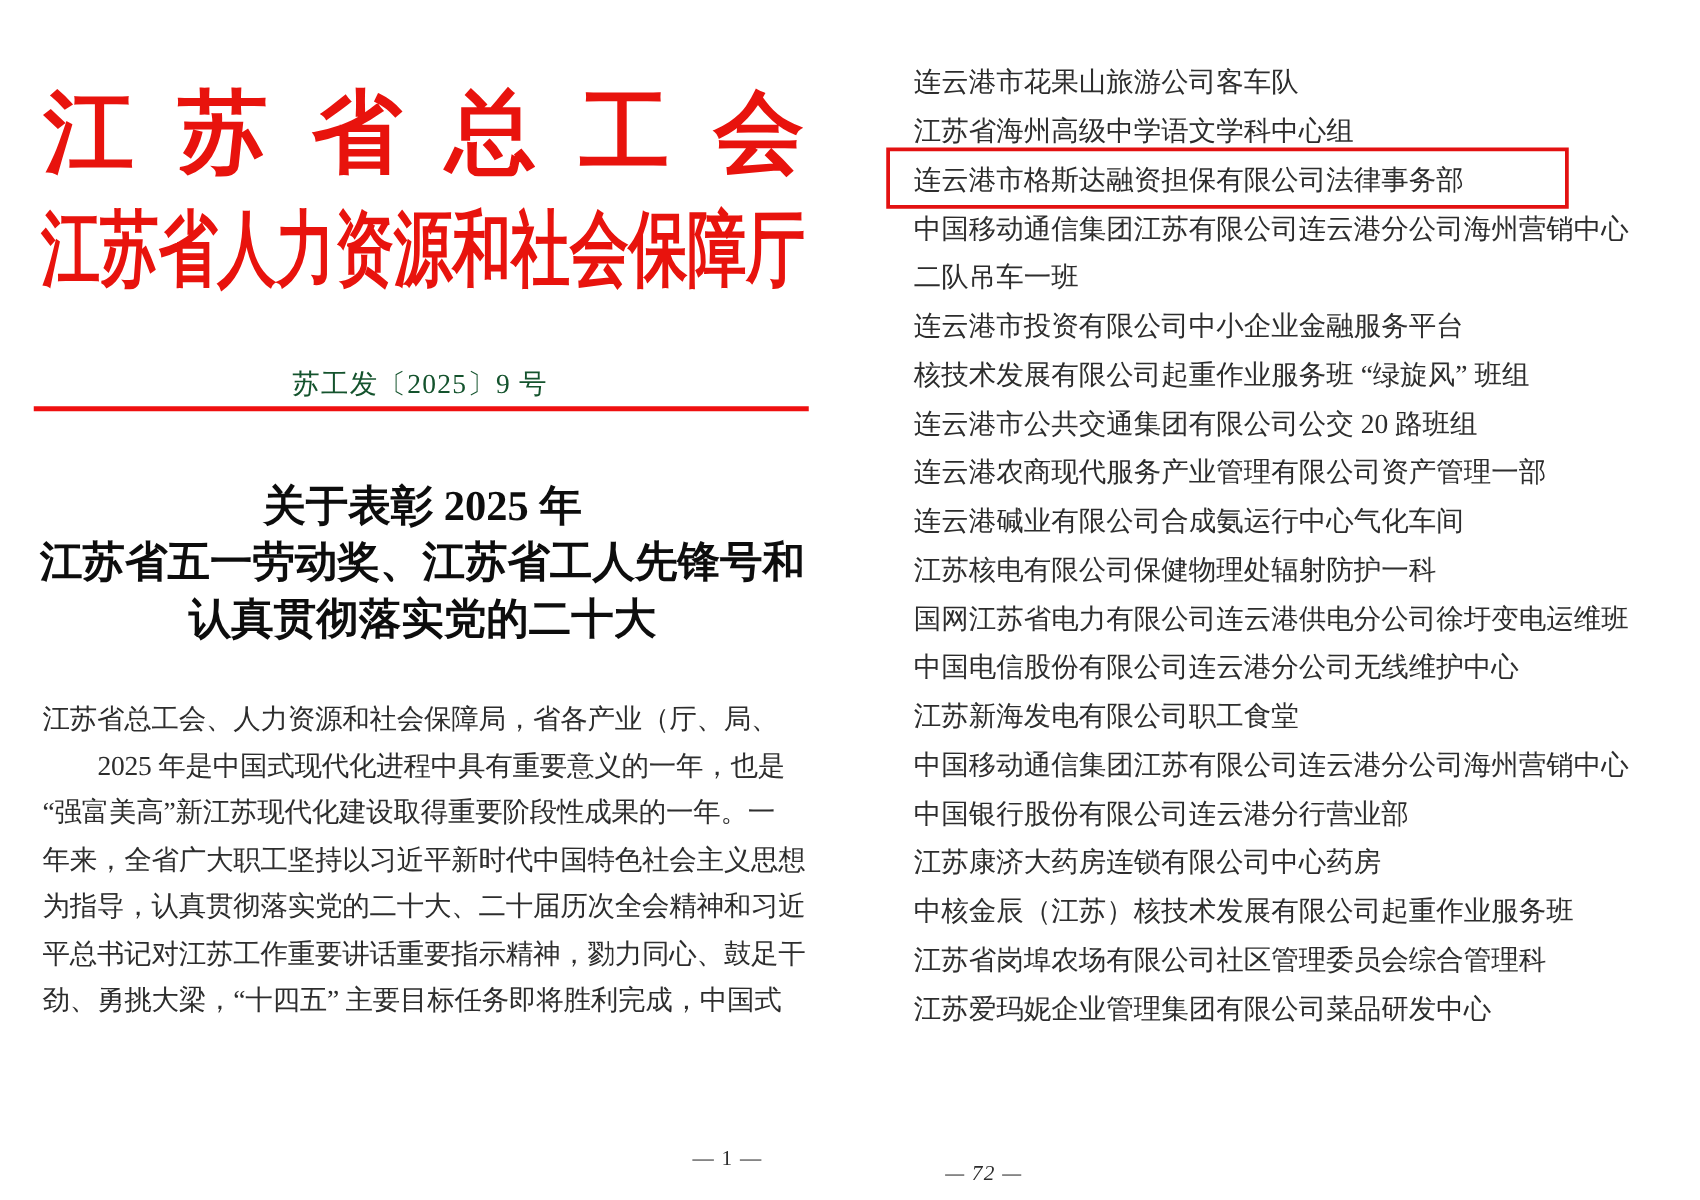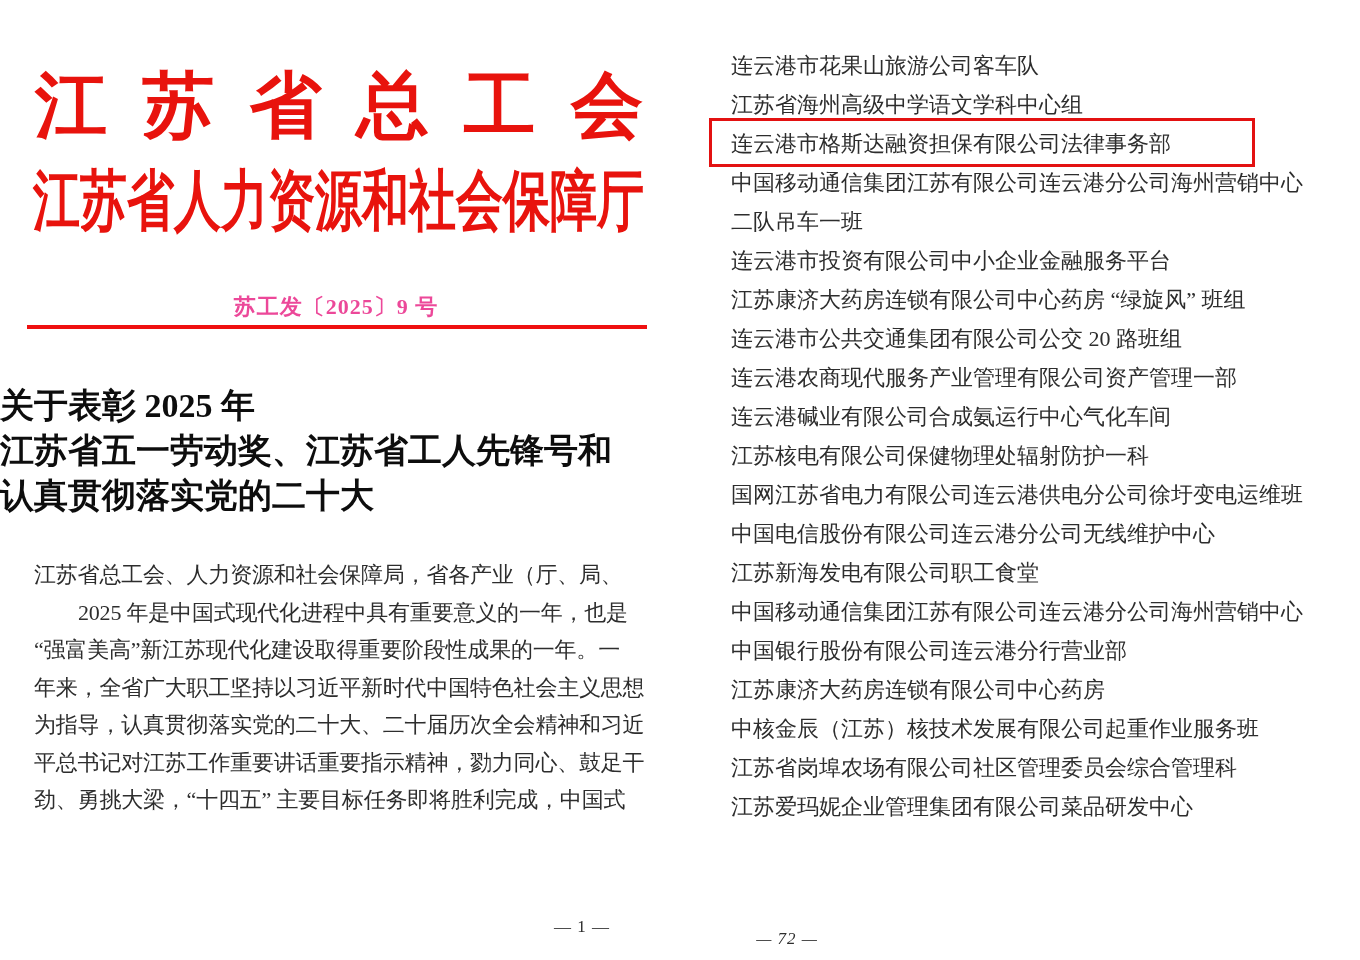--- a/index.html
+++ b/index.html
@@ -29,29 +29,29 @@
   }
   .org-line-2{
     position:absolute;left:33px;top:168px;width:610px;height:47px;
     font-size:47px;line-height:47px;font-weight:bold;color:var(--red);
     text-align:justify;text-align-last:justify;white-space:nowrap;
     transform:scaleY(1.4);transform-origin:top left;
     text-justify:inter-ideograph;
   }
   .doc-number{
     position:absolute;left:0;top:292px;width:672px;
-    text-align:center;font-size:22px;letter-spacing:1px;color:#ec4899;font-weight:bold;
+    text-align:center;font-size:22px;letter-spacing:1px;color:#14532d;
   }
   .red-rule{
     position:absolute;left:27px;top:325px;width:620px;height:4px;
     background:var(--rule-red);
   }
   .doc-title{
     position:absolute;left:0;top:383px;width:676px;
-    font-weight:bold;color:#0d0d0d;
+    text-align:center;font-weight:bold;color:#0d0d0d;
     font-size:34px;line-height:45px;
   }
   .doc-title .t-line{white-space:nowrap;}
   .body-text{
     position:absolute;left:34px;top:556px;width:620px;
     font-size:22px;line-height:37.5px;color:var(--ink);
     letter-spacing:-0.2px;
   }
   .body-text .b-line{white-space:nowrap;height:37.5px;}
   .body-text .indent{text-indent:44px;}
@@ -113,21 +113,21 @@
 
   <div class="highlight-box"></div>
 
   <div class="award-list">
     <div class="l-line">连云港市花果山旅游公司客车队</div>
     <div class="l-line">江苏省海州高级中学语文学科中心组</div>
     <div class="l-line">连云港市格斯达融资担保有限公司法律事务部</div>
     <div class="l-line">中国移动通信集团江苏有限公司连云港分公司海州营销中心</div>
     <div class="l-line">二队吊车一班</div>
     <div class="l-line">连云港市投资有限公司中小企业金融服务平台</div>
-    <div class="l-line">江苏康济大药房连锁有限公司中心药房 “绿旋风” 班组</div>
+    <div class="l-line">核技术发展有限公司起重作业服务班 “绿旋风” 班组</div>
     <div class="l-line">连云港市公共交通集团有限公司公交 20 路班组</div>
     <div class="l-line">连云港农商现代服务产业管理有限公司资产管理一部</div>
     <div class="l-line">连云港碱业有限公司合成氨运行中心气化车间</div>
     <div class="l-line">江苏核电有限公司保健物理处辐射防护一科</div>
     <div class="l-line">国网江苏省电力有限公司连云港供电分公司徐圩变电运维班</div>
     <div class="l-line">中国电信股份有限公司连云港分公司无线维护中心</div>
     <div class="l-line">江苏新海发电有限公司职工食堂</div>
     <div class="l-line">中国移动通信集团江苏有限公司连云港分公司海州营销中心</div>
     <div class="l-line">中国银行股份有限公司连云港分行营业部</div>
     <div class="l-line">江苏康济大药房连锁有限公司中心药房</div>

